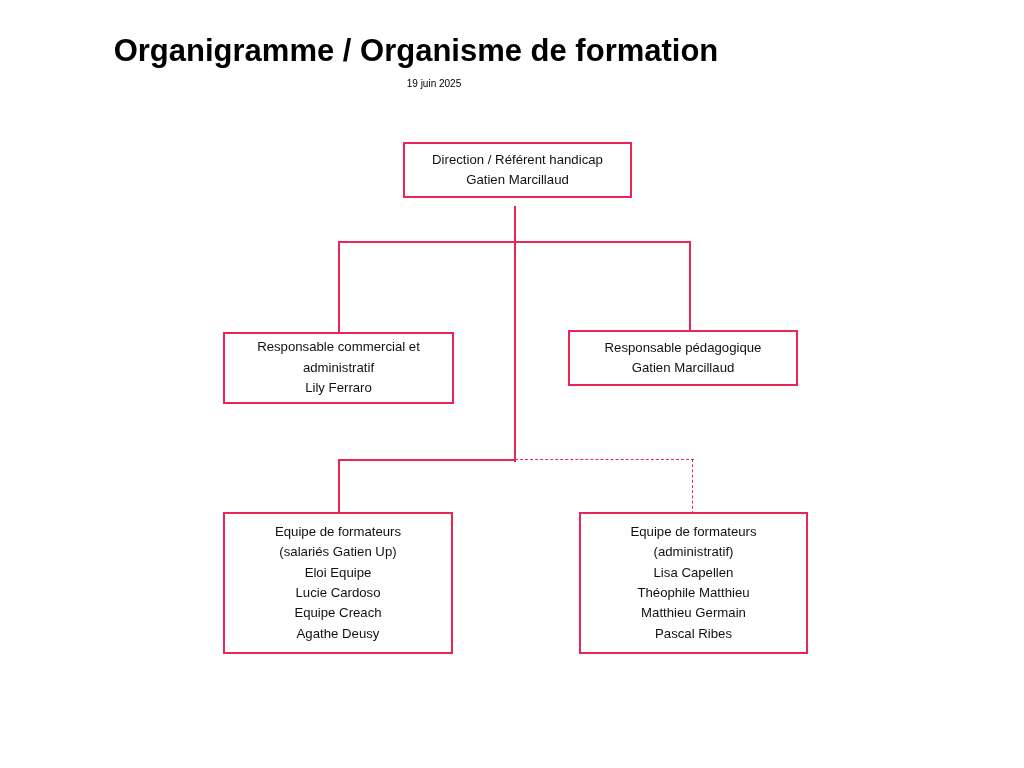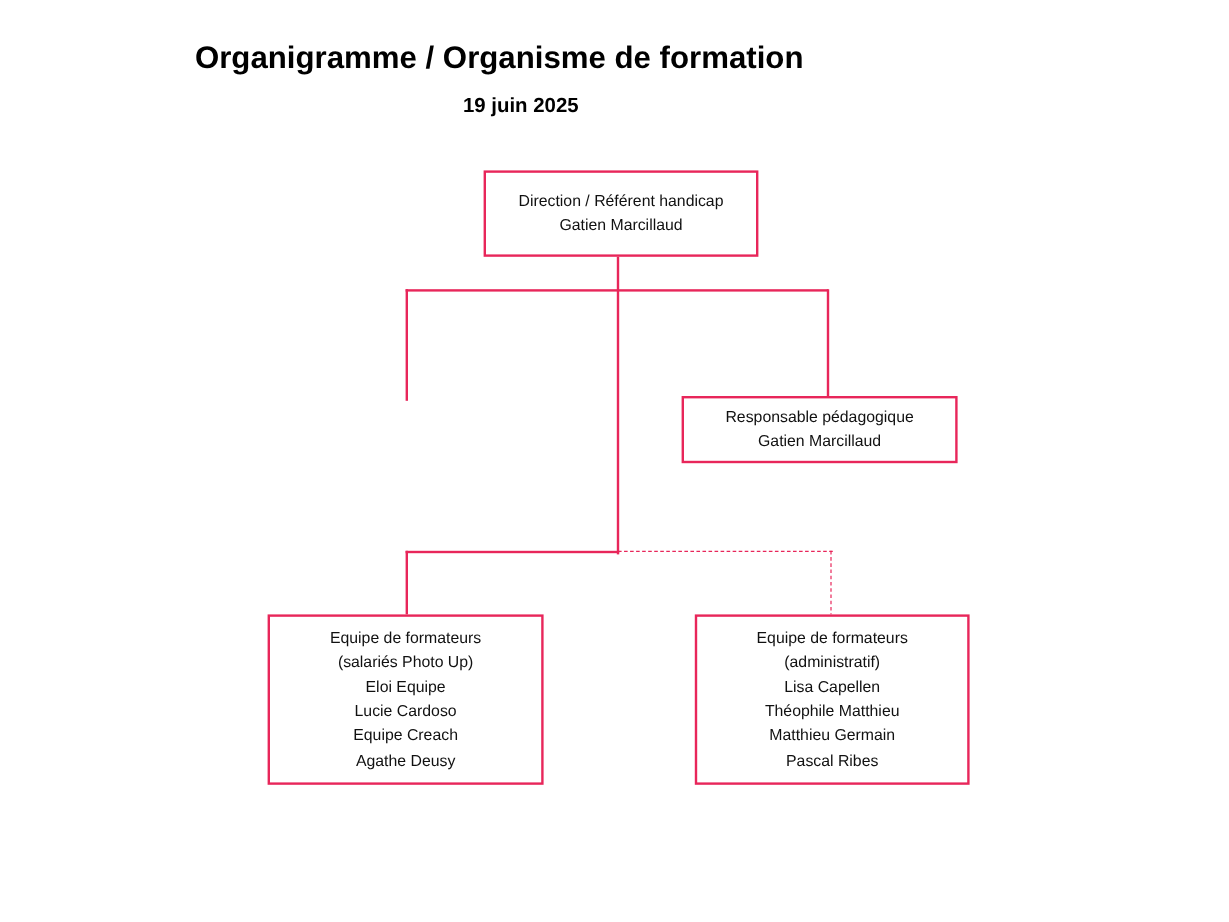--- a/index.html
+++ b/index.html
@@ -19,34 +19,34 @@
     height: 768px;
   }
 
   
   .chart-title {
     position: absolute;
     left: 0;
     top: 33px;
     width: 832px;
     text-align: center;
-    font-size: 26px;
+    font-size: 31px;
     font-weight: bold;
     color: #000000;
     letter-spacing: 0px;
     white-space: nowrap;
   }
   .chart-subtitle {
     position: absolute;
     left: 0;
     top: 78px;
     width: 868px;
     text-align: center;
-    font-size: 17px;
-    font-weight: bold;
+    font-size: 10px;
+    font-weight: normal;
     color: #000000;
   }
 
   
   .node-box {
     position: absolute;
     box-sizing: border-box;
     background: #ffffff;
     border: 2px solid #e8265a;
     display: flex;
@@ -56,21 +56,21 @@
     z-index: 3;
   }
   .node-line {
     font-size: 13.2px;
     line-height: 20.4px;
     color: #111111;
     text-align: center;
     white-space: nowrap;
   }
 
-  #box-direction      { left: 403px; top: 142px; width: 229px; height: 72px; }
+  #box-direction      { left: 403px; top: 142px; width: 229px; height: 56px; }
   #box-commercial     { left: 223px; top: 332px; width: 231px; height: 72px; }
   #box-pedagogique    { left: 568px; top: 330px; width: 230px; height: 56px; }
   #box-formateurs-sal { left: 223px; top: 512px; width: 230px; height: 142px; }
   #box-formateurs-pre { left: 579px; top: 512px; width: 229px; height: 142px; }
 
   
   .conn {
     position: absolute;
     z-index: 1;
   }
@@ -121,29 +121,34 @@
   <div class="conn conn-h" id="bus-lower-left"></div>
   <div class="conn conn-v" id="drop-sal"></div>
   <div class="conn conn-h-dashed" id="bus-lower-right"></div>
   <div class="conn conn-v-dashed" id="drop-pre"></div>
 
   <div class="node-box" id="box-direction">
     <div class="node-line">Direction / Référent handicap</div>
     <div class="node-line">Gatien Marcillaud</div>
   </div>
 
+  <div class="node-box" id="box-commercial">
+    <div class="node-line">Responsable commercial et</div>
+    <div class="node-line">administratif</div>
+    <div class="node-line">Lily Ferraro</div>
+  </div>
 
   <div class="node-box" id="box-pedagogique">
     <div class="node-line">Responsable pédagogique</div>
     <div class="node-line">Gatien Marcillaud</div>
   </div>
 
   <div class="node-box" id="box-formateurs-sal">
     <div class="node-line">Equipe de formateurs</div>
-    <div class="node-line">(salariés Photo Up)</div>
+    <div class="node-line">(salariés Gatien Up)</div>
     <div class="node-line">Eloi Equipe</div>
     <div class="node-line">Lucie Cardoso</div>
     <div class="node-line">Equipe Creach</div>
     <div class="node-line">Agathe Deusy</div>
   </div>
 
   <div class="node-box" id="box-formateurs-pre">
     <div class="node-line">Equipe de formateurs</div>
     <div class="node-line">(administratif)</div>
     <div class="node-line">Lisa Capellen</div>

